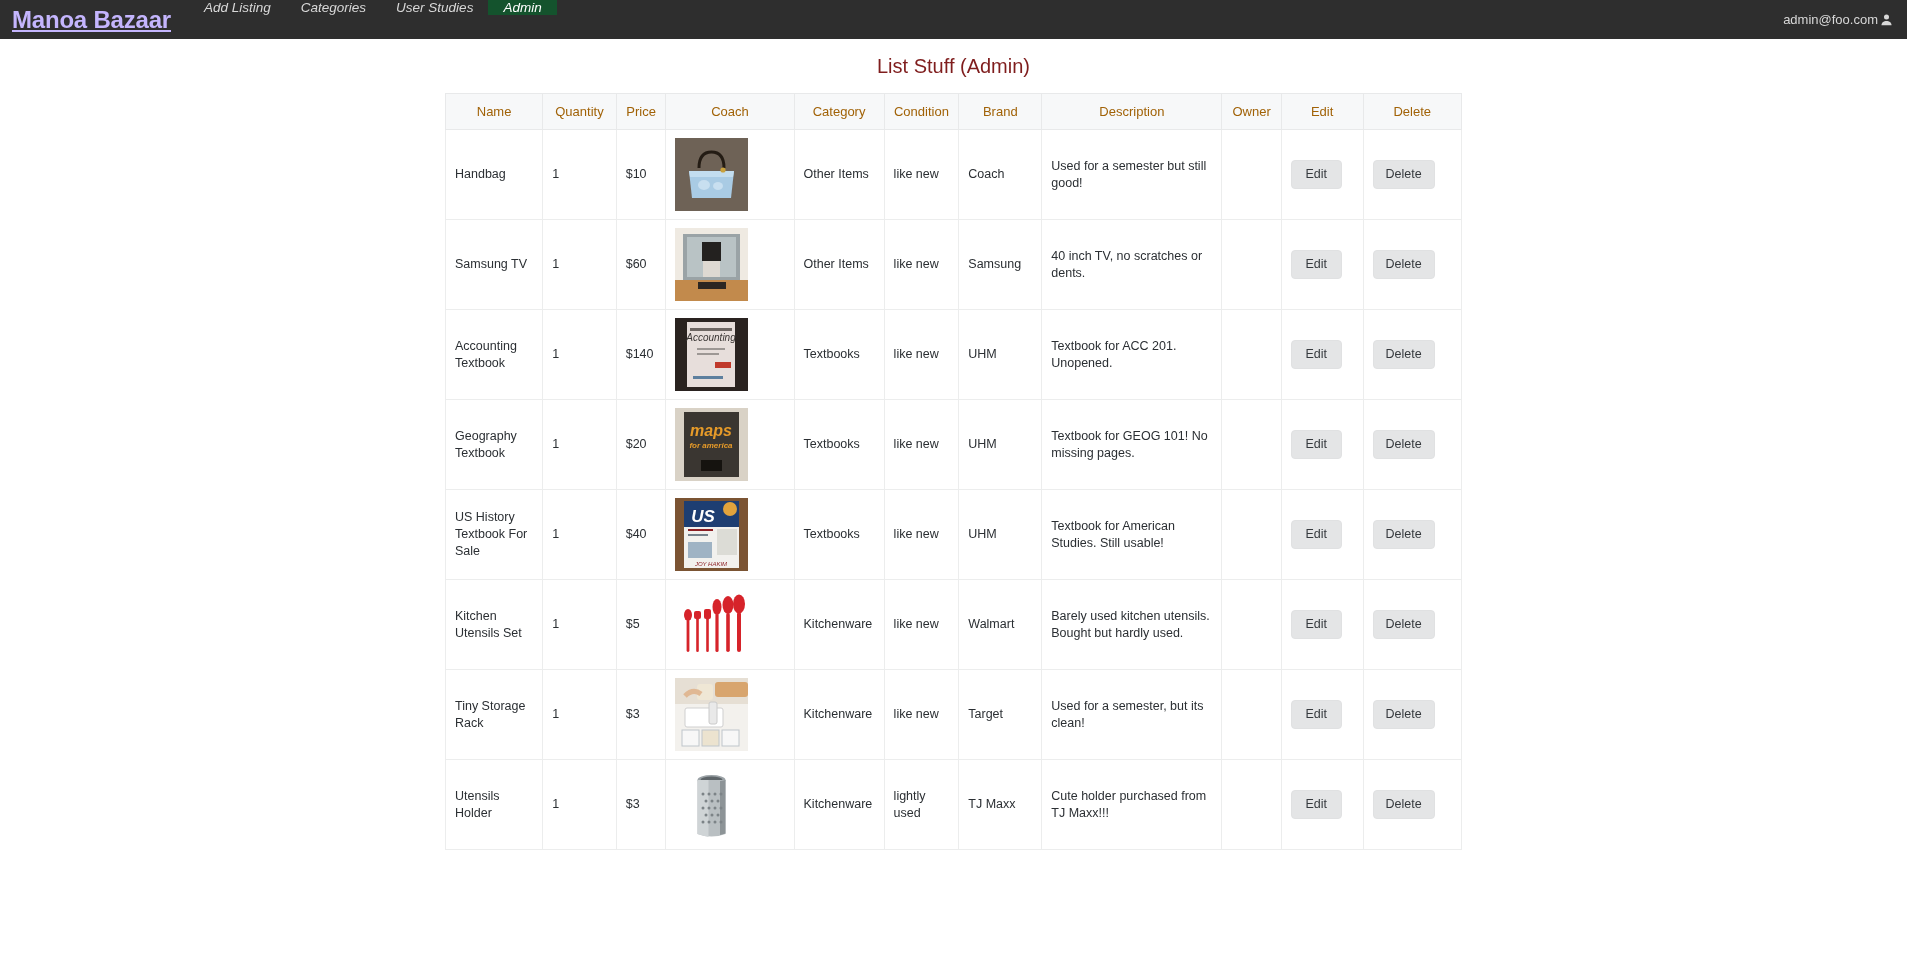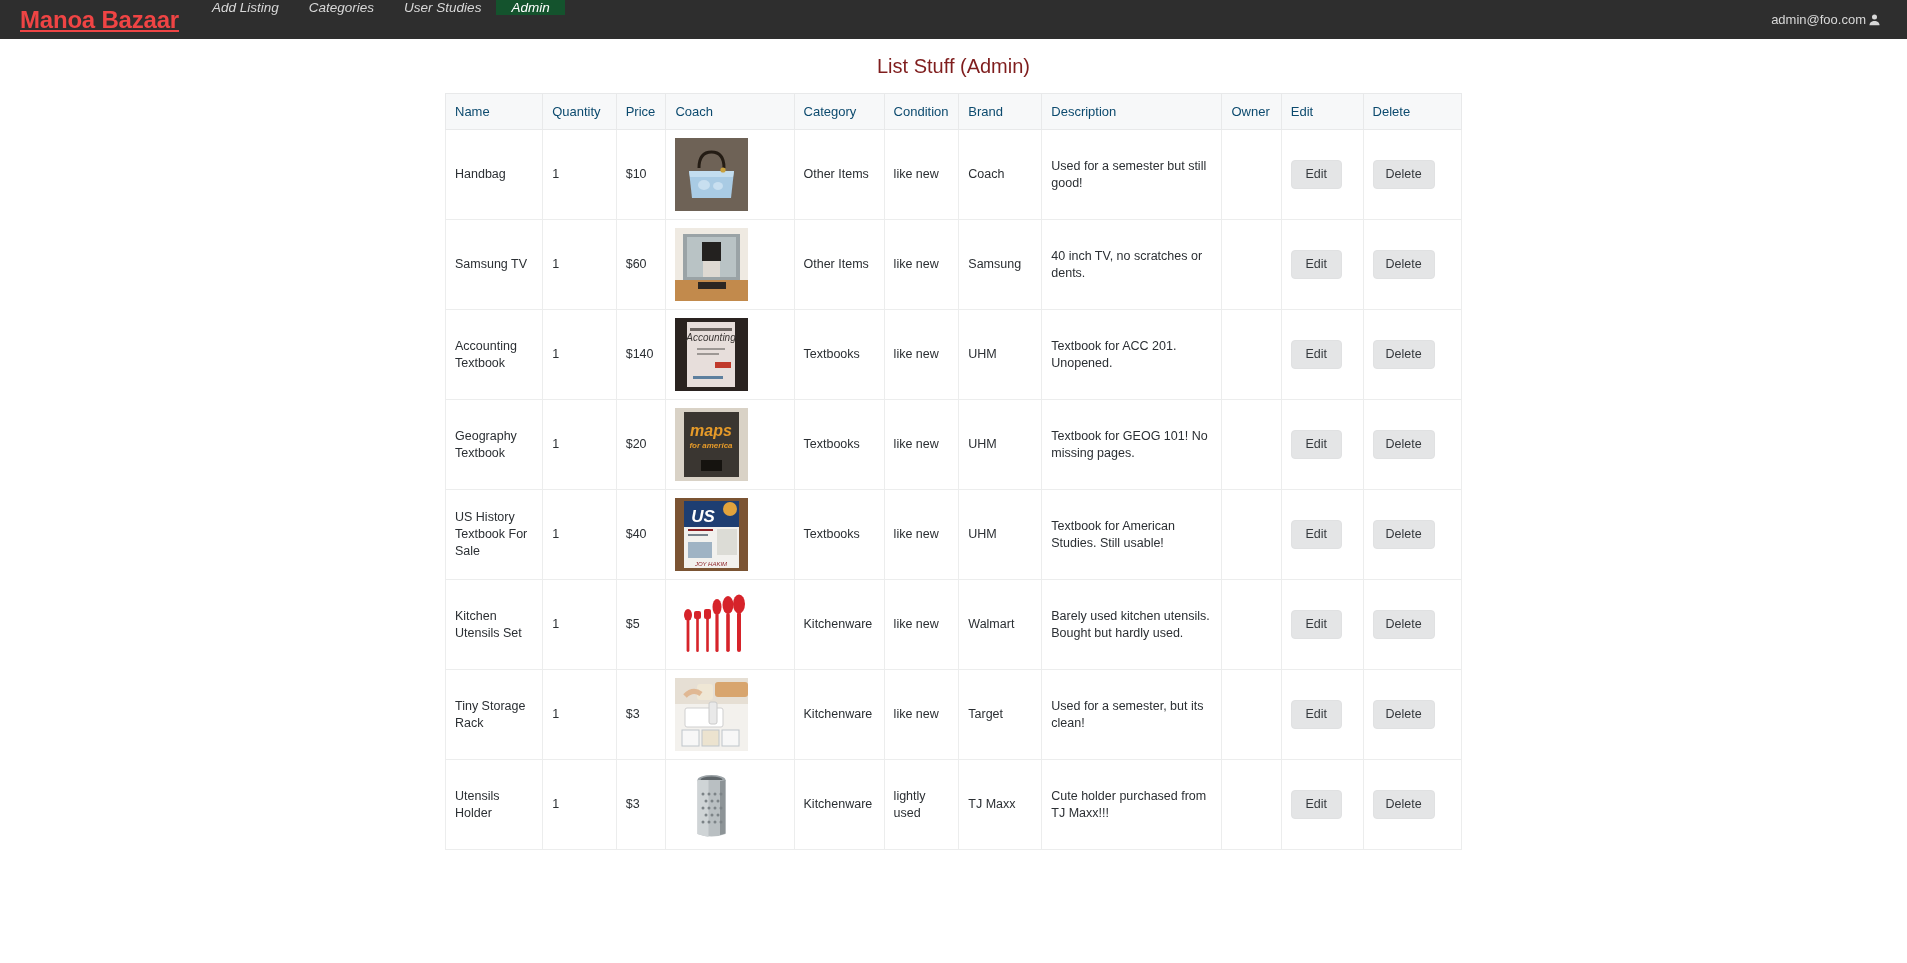--- a/index.html
+++ b/index.html
@@ -15,44 +15,44 @@
   
   .navbar {
     height: 39px;
     background: #2e2e2e;
     display: flex;
     align-items: stretch;
     width: 100%;
   }
   .brand {
     display: flex; align-items: center;
-    padding: 0 18px 0 20px;
+    padding: 0 18px 0 12px;
     font-size: 24px;
     font-weight: bold;
-    color: #ef4444;
+    color: #c4b5fd;
     letter-spacing: -0.2px;
     white-space: nowrap;
   }
   .nav-links { display: flex; align-items: flex-start; font-style: italic; }
   .nav-link {
     display: flex; align-items: center;
     padding: 0 15px;
     font-size: 13.5px;
     color: #d8d8d8;
     text-decoration: none;
     white-space: nowrap;
   }
   .nav-link.active {
     background: #14532d;
     color: #ffffff;
   }
   .navbar-spacer { flex: 1 1 auto; }
   .nav-account {
     display: flex; align-items: center;
-    padding: 0 26px 0 10px;
+    padding: 0 14px 0 10px;
     font-size: 13px;
     color: #d8d8d8;
     white-space: nowrap;
     gap: 2px;
   }
   .person-icon { display: inline-flex; align-items: center; }
 
   
   .page-title {
     text-align: center;
@@ -71,22 +71,22 @@
     width: 100%;
     border-collapse: collapse;
     background: #ffffff;
     border: 1px solid #e3e4e6;
     table-layout: fixed;
   }
   table.listing thead th {
     background: #f7f8f9;
     font-size: 13px;
     font-weight: normal;
-    color: #0c4a6e;
-    text-align: left;
+    color: #a16207;
+    text-align: center;
     padding: 10px 9px;
     border: 1px solid #e8e9ea;
     vertical-align: middle;
     white-space: nowrap;
   }
   table.listing tbody td {
     font-size: 12.5px;
     color: #2b2f33;
     padding: 8px 9px;
     border: 1px solid #eceded;

